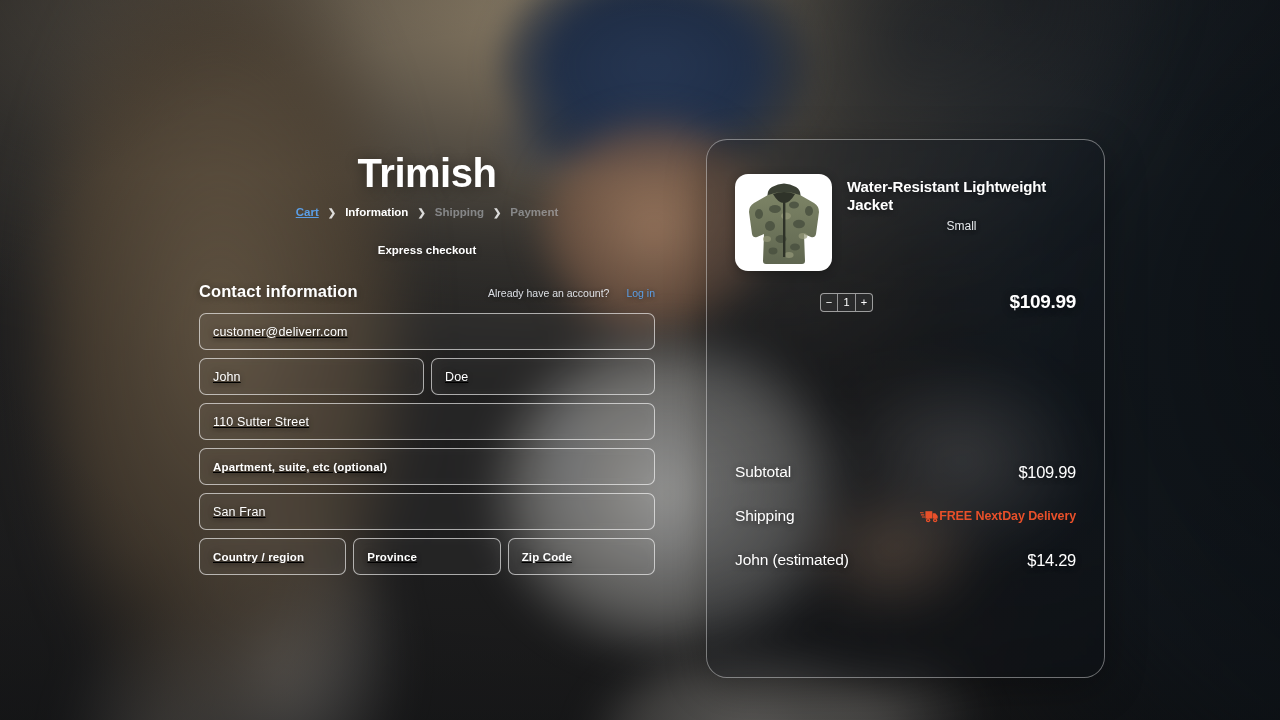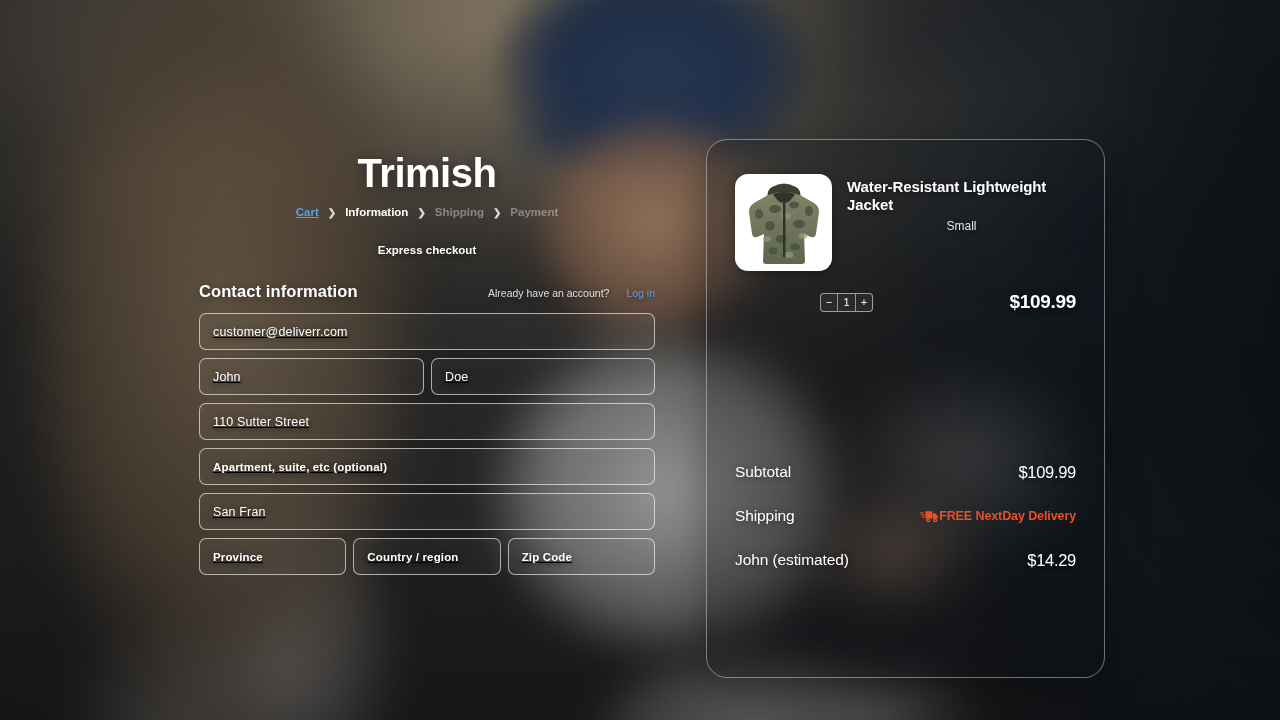--- a/index.html
+++ b/index.html
@@ -308,25 +308,25 @@
         </div>
       </div>
 
       <div class="frow">
         <div class="field full">
           <span class="val">San Fran</span>
         </div>
       </div>
 
       <div class="frow">
+        <div class="field country">
+          <span class="val ph">Country / region</span>
+        </div>
         <div class="field province">
           <span class="val ph">Province</span>
-        </div>
-        <div class="field country">
-          <span class="val ph">Country / region</span>
         </div>
         <div class="field zip">
           <span class="val ph">Zip Code</span>
         </div>
       </div>
 
     </div>
   </div>
 
   <div class="summary">

